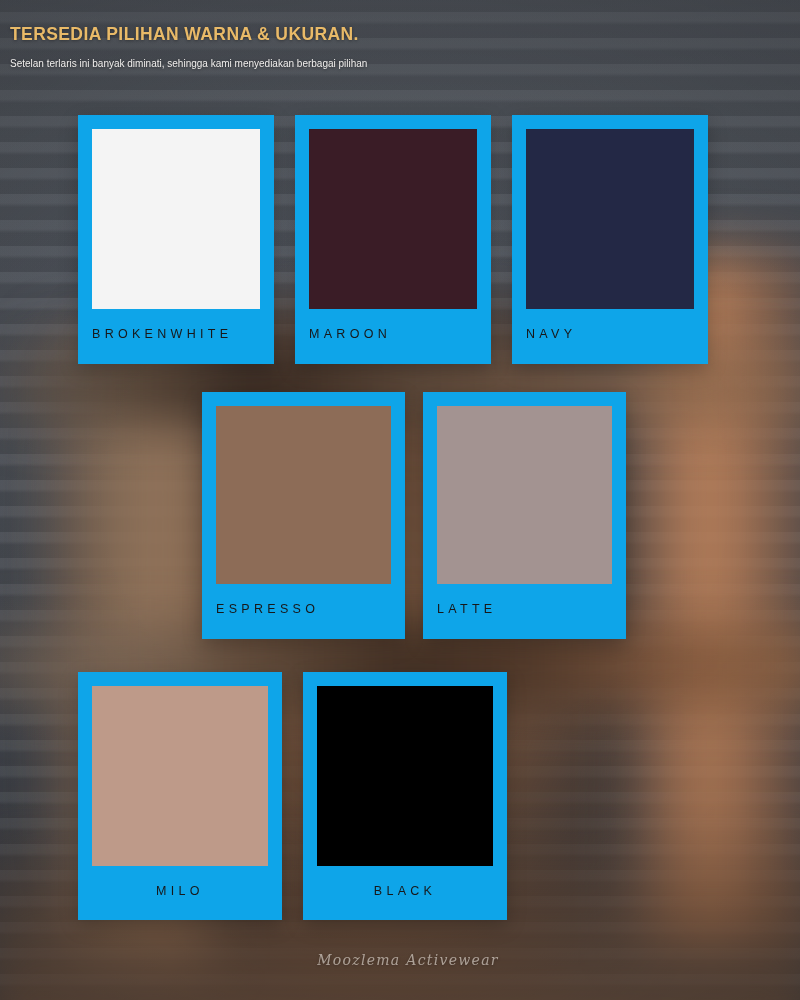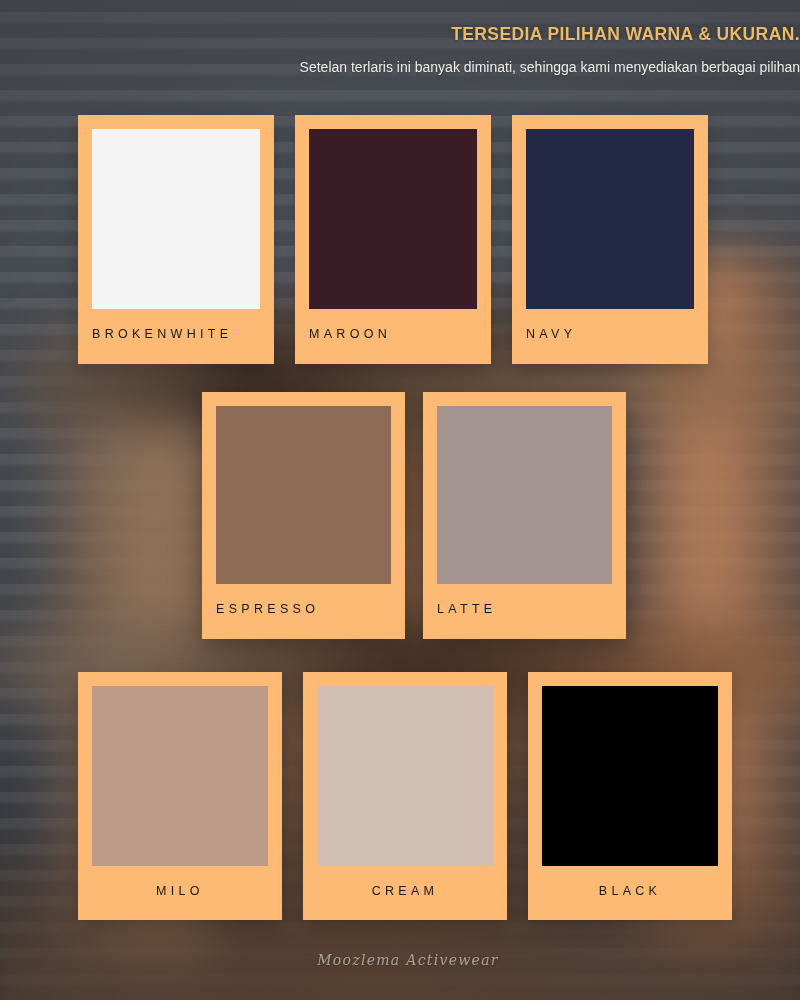--- a/index.html
+++ b/index.html
@@ -157,53 +157,54 @@
   #page {
     position: relative;
     z-index: 2;
     width: 800px;
     height: 1000px;
   }
 
   
   #header {
     padding-top: 24px;
-    text-align: right;
+    text-align: left;
+    padding-left: 10px;
   }
 
   #headline {
     font-size: 17.5px;
     font-weight: bold;
     letter-spacing: 0.4px;
     color: #e9ba68;
     text-shadow: 0 1px 3px rgba(0,0,0,0.35);
   }
 
   #subcopy {
     margin-top: 11px;
-    font-size: 14px;
+    font-size: 10px;
     line-height: 1.62;
     color: #f0eeec;
     text-shadow: 0 1px 3px rgba(0,0,0,0.45);
   }
   #subcopy .line { display: block; }
 
   
   .row {
     display: flex;
     position: absolute;
     left: 0;
     width: 800px;
   }
   #row-1 { top: 115px; justify-content: flex-start; padding-left: 78px; gap: 21px; }
   #row-2 { top: 392px; justify-content: center; gap: 18px; margin-left: 14px; }
   #row-3 { top: 672px; justify-content: flex-start; padding-left: 78px; gap: 21px; }
 
   .card {
-    background: #fdba74;
+    background: #0ea5e9;
     padding: 14px 14px 0 14px;
     box-shadow: 0 6px 18px rgba(0,0,0,0.22);
   }
   .card-r1 { width: 196px; height: 249px; }
   .card-r2 { width: 203px; height: 247px; }
   .card-r3 { width: 204px; height: 248px; text-align: center; }
 
   .swatch {
     width: 100%;
   }
@@ -286,24 +287,20 @@
       <div class="card-label">LATTE</div>
     </div>
   </div>
 
   <div class="row" id="row-3">
     <div class="card card-r3">
       <div class="swatch" style="background:#BE9A89;"></div>
       <div class="card-label">MILO</div>
     </div>
     <div class="card card-r3">
-      <div class="swatch" style="background:#D1BFB3;"></div>
-      <div class="card-label">CREAM</div>
-    </div>
-    <div class="card card-r3">
       <div class="swatch" style="background:#000000;"></div>
       <div class="card-label">BLACK</div>
     </div>
   </div>
 
   <div id="footer">
     <div id="brand">Moozlema Activewear</div>
   </div>
 
 </div>

